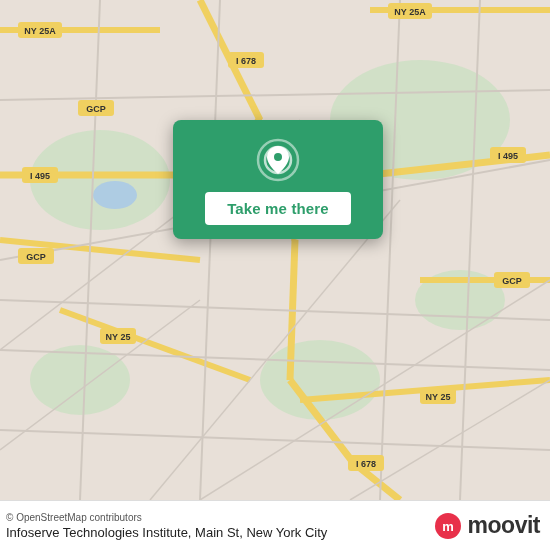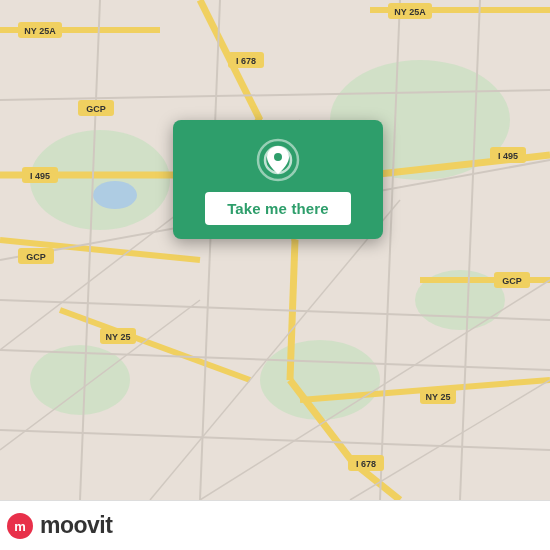--- a/index.html
+++ b/index.html
@@ -212,20 +212,24 @@
       <circle cx="22" cy="22" r="13" fill="none" stroke="white" stroke-width="2.5" opacity="0.7"></circle>
 
       <path d="M22 8 C16 8 11 13 11 19 C11 27 22 36 22 36 C22 36 33 27 33 19 C33 13 28 8 22 8 Z" fill="white"></path>
       <circle cx="22" cy="19" r="4" fill="#2e9e6b"></circle>
     </svg>
     <button id="take-me-there-btn">Take me there</button>
   </div>
 </div>
 
 <div id="bottom-bar">
+  <div id="bottom-left">
+    <span id="openstreetmap-credit">© OpenStreetMap contributors</span>
+    <span id="location-name">Infoserve Technologies Institute, Main St, New York City</span>
+  </div>
 
   <div id="moovit-logo">
 
     <svg id="moovit-icon" viewBox="0 0 28 28" xmlns="http://www.w3.org/2000/svg">
       <circle cx="14" cy="14" r="13" fill="#e8304a"></circle>
 
       <text x="14" y="19" text-anchor="middle" font-size="13" font-weight="bold" fill="white" font-family="Arial">m</text>
     </svg>
     <span id="moovit-text">moovit</span>
   </div>

